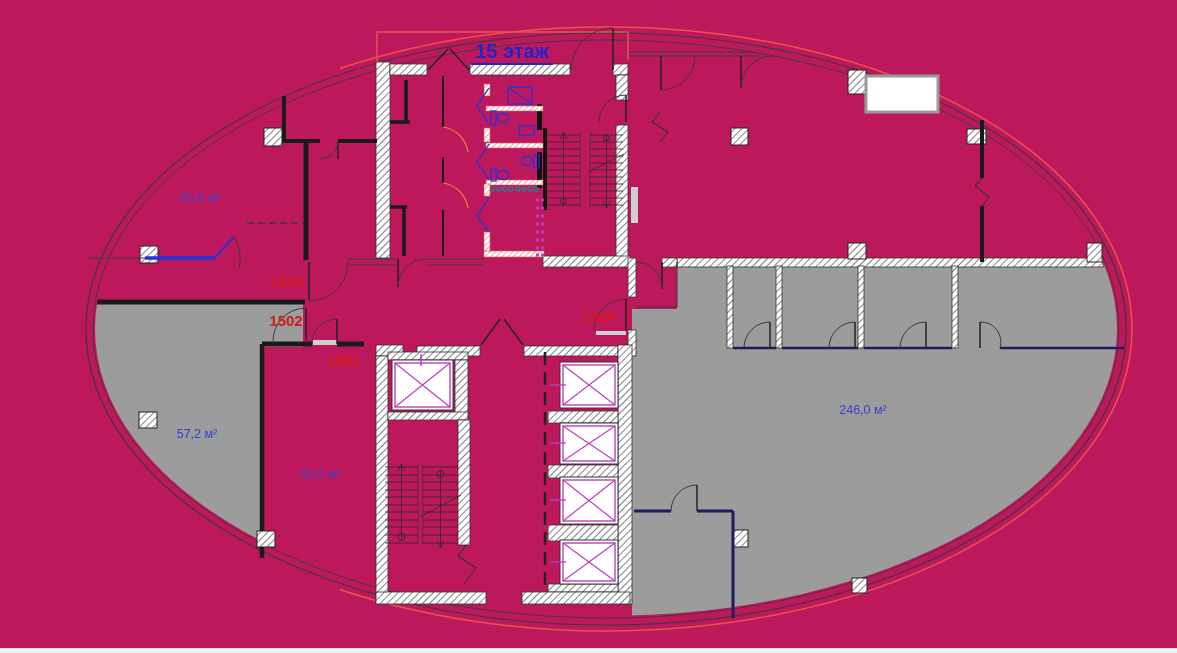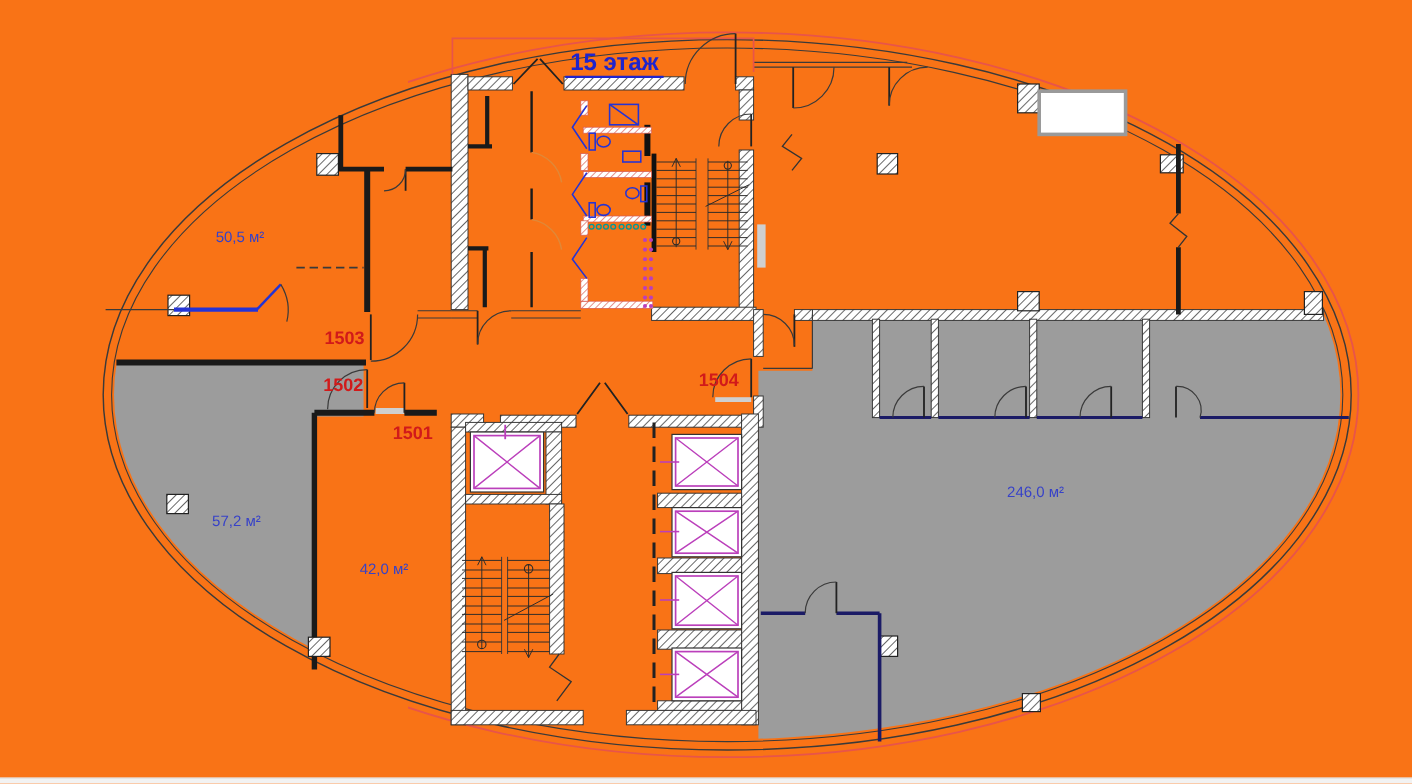--- a/index.html
+++ b/index.html
@@ -2,21 +2,21 @@
 <html style="--title-blue: #1f24cc; --area-blue: #3742c8; --area-navy: #2b2b86; --unit-red: #d11a1a; --accent-red: #e8544a; --magenta: #bb3fbb; --room-gray: #9c9c9c; --navy-wall: #1b1b66; --fixture-blue: #2433d6; --teal: #00989a; --door-orange: #e08838; --wall-dark: #1a1a1a; --line-dark: #3a3a3a;"><head>
 <meta charset="utf-8">
 <style>
   :root{
     --title-blue:#1f24cc; --area-blue:#3742c8; --area-navy:#2b2b86;
     --unit-red:#d11a1a; --accent-red:#e8544a; --magenta:#bb3fbb;
     --room-gray:#9c9c9c; --navy-wall:#1b1b66; --fixture-blue:#2433d6;
     --teal:#00989a; --door-orange:#e08838; --wall-dark:#1a1a1a; --line-dark:#3a3a3a;
   }
   html,body{margin:0;padding:0;background:#fff;}
-  .stage{position:relative;width:1177px;height:653px;background:#f97316;overflow:hidden;
+  .stage{position:relative;width:1177px;height:653px;background:#be185d;overflow:hidden;
          font-family:"Liberation Sans", sans-serif;}
   .bottom-edge{position:absolute;left:0;bottom:0;width:100%;height:4px;background:#f2f2f2;border-top:1px solid #e0e0e0;}
   svg{display:block}
   text{font-family:"Liberation Sans", sans-serif;}
   .area-lbl{fill:var(--area-blue);font-size:12.5px;}
   .unit-lbl{fill:var(--unit-red);font-size:15px;font-weight:bold;}
   .door{stroke:var(--line-dark);stroke-width:1;fill:none;}
   .leaf{stroke:#222;stroke-width:1.5;fill:none;}
   .tread{stroke:#2a2a2a;stroke-width:0.8;}
   .mag{stroke:var(--magenta);fill:none;}

